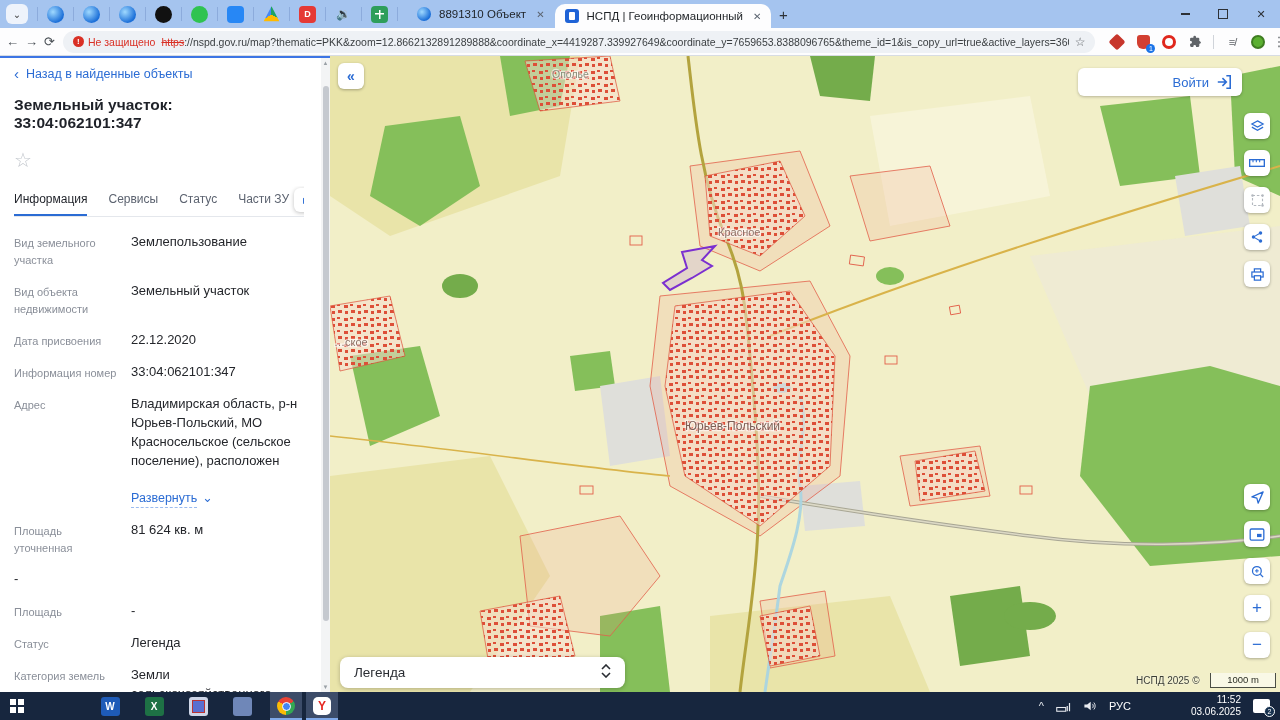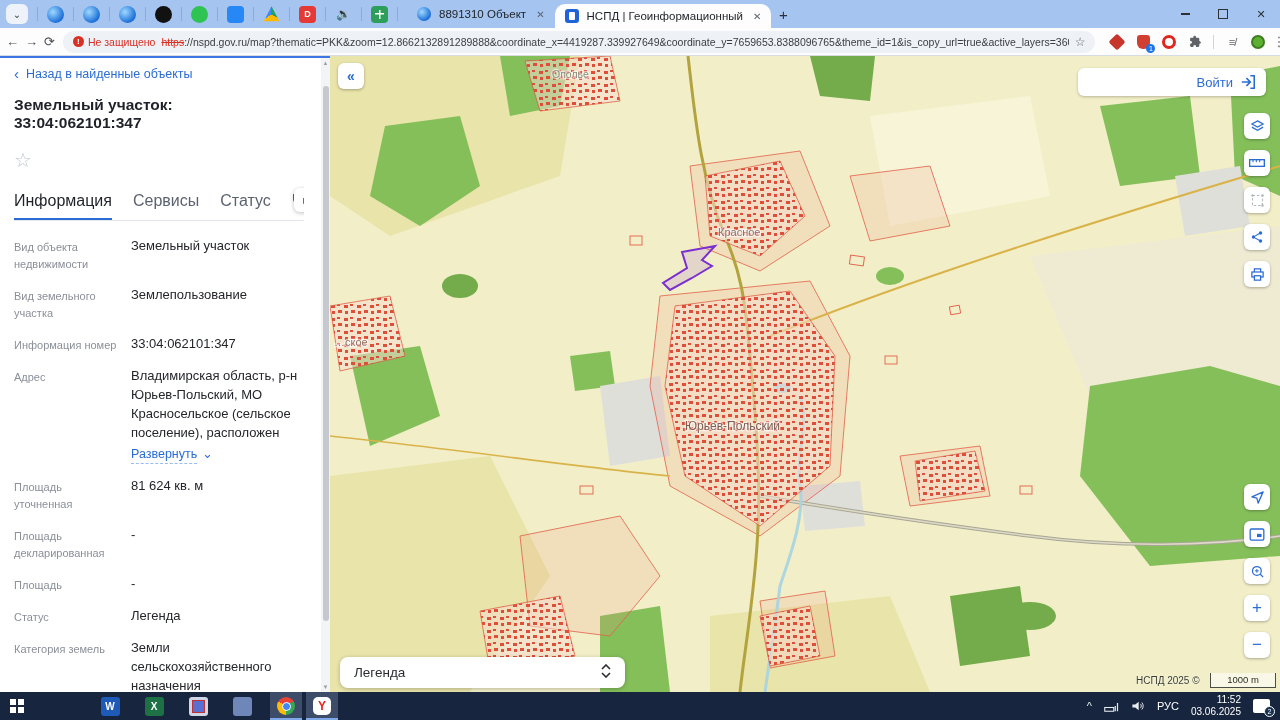--- a/index.html
+++ b/index.html
@@ -73,47 +73,47 @@
   
   .panel { position:absolute; left:0; top:56px; width:330px; height:636px; background:#fff;
     border-top:2px solid #3d75e4; }
   .panel-inner { padding:8px 26px 0 14px; }
   .back-link { display:flex; align-items:center; gap:7px; color:#2b6cd4; font-size:12.5px; }
   .back-link .chev { font-size:15px; line-height:1; }
   .panel-title { margin-top:15px; font-size:15.5px; font-weight:700; color:#1f2229; }
   .fav-star { margin-top:16px; font-size:20px; color:#c3c7cd; width:24px; }
   .ptabs { margin-top:14px; display:flex; gap:21px; border-bottom:1px solid #e4e7ec;
     position:relative; white-space:nowrap; overflow:hidden; }
-  .ptab { font-size:16px; color:#5c6370; padding:6px 0 8px; flex:none; }
+  .ptab { font-size:12px; color:#5c6370; padding:6px 0 8px; flex:none; }
   .ptab.active { color:#1f2229; border-bottom:2.5px solid #2b6cd4; }
   .ptabs-more { position:absolute; right:-14px; top:2px; width:24px; height:24px; background:#fff;
     border-radius:6px; box-shadow:0 1px 4px rgba(0,0,0,.25); color:#2b6cd4; font-size:8px;
     display:flex; align-items:center; justify-content:center; }
   .fields { margin-top:16px; }
   .frow { display:flex; gap:12px; margin-bottom:13px; }
   .flabel { flex:0 0 105px; font-size:11px; color:#8a8f99; line-height:1.55; padding-top:2px; }
   .fvalue { flex:1; font-size:13px; color:#24262b; line-height:1.45; }
-  .expand-link { display:inline-flex; align-items:center; gap:5px; margin-top:2px;
+  .expand-link { display:inline-flex; align-items:center; gap:5px; margin-top:18px;
     color:#2b6cd4; font-size:12.5px; }
   .expand-link .lbl { border-bottom:1px dashed #9cbcf0; }
   
   .pscroll { position:absolute; right:0; top:0; bottom:0; width:9px; background:#f3f4f5; }
   .pscroll .arr { position:absolute; left:0; width:9px; height:10px; color:#9aa0a6; font-size:6px;
     text-align:center; line-height:10px; }
   .pscroll .thumb { position:absolute; left:1.5px; width:6px; top:28px; height:535px;
     background:#c5c9cf; border-radius:3px; }
 
   
   .map { position:absolute; left:330px; top:56px; width:950px; height:636px; background:#f2efc8; }
   .map svg.base { position:absolute; left:0; top:0; }
   .map-btn { position:absolute; width:26px; height:26px; background:#fff; border-radius:6px;
     box-shadow:0 1px 3px rgba(0,0,0,.3); display:flex; align-items:center; justify-content:center;
     color:#2b6cd4; }
   .collapse-btn { left:8px; top:7px; font-size:14px; font-weight:bold; }
-  .login-bar { position:absolute; left:748px; top:12px; width:188px; height:28px; background:#fff;
+  .login-bar { position:absolute; left:748px; top:12px; width:164px; height:28px; background:#fff;
     border-radius:6px; box-shadow:0 1px 3px rgba(0,0,0,.25); display:flex; align-items:center;
     justify-content:flex-end; padding-right:10px; gap:7px; color:#2b6cd4; font-size:13px; }
   .ctrl { left:914px; }
   .zoom-btn { font-size:17px; font-weight:500; }
   .legend-bar { position:absolute; left:10px; top:601px; width:285px; height:31px; background:#fff;
     border-radius:8px; box-shadow:0 1px 4px rgba(0,0,0,.25); display:flex; align-items:center;
     padding:0 14px; }
   .legend-bar .lg-label { font-size:13.5px; color:#2a2d33; }
   .legend-bar .lg-chev { margin-left:auto; color:#2a2d33; }
   .attribution { position:absolute; left:806px; top:619px; font-size:10px; color:#3a3d34;
@@ -138,21 +138,21 @@
   .app-tile.open { background:#3c4c69; box-shadow:inset 0 -2px 0 #7fa8e8; }
   .chrome-ico { width:18px; height:18px; border-radius:50%;
     background:conic-gradient(from -60deg, #ea4335 0 33%, #34a853 0 66%, #fbbc05 0 100%); position:relative; }
   .chrome-ico::after { content:""; position:absolute; left:4.5px; top:4.5px; width:9px; height:9px;
     border-radius:50%; background:#4285f4; border:1.5px solid #fff; box-sizing:border-box; }
   .ya-ico { width:18px; height:18px; border-radius:5px; background:#fff; color:#e52620;
     font-weight:bold; font-size:12px; display:flex; align-items:center; justify-content:center; }
   .tray { margin-left:auto; display:flex; align-items:center; gap:12px; padding-right:10px; }
   .tray .t-ico { font-size:11px; color:#e8ebf0; }
   .tray .lang { font-size:11px; }
-  .clockbox { text-align:right; font-size:10px; line-height:1.25; }
+  .clockbox { text-align:right; font-size:10px; line-height:1.25;margin-left:48px; }
   .notif { position:relative; width:17px; height:14px; background:#fff; border-radius:2px; }
   .notif .badge { position:absolute; right:-5px; bottom:-4px; width:11px; height:11px; border-radius:50%;
     background:#16314f; border:1px solid #fff; color:#fff; font-size:7px; text-align:center; line-height:10px; }
 </style>
 </head>
 <body>
 
 <div class="screen">
 
   <div class="tabstrip">
@@ -248,26 +248,30 @@
         <div class="ptab active">Информация</div>
         <div class="ptab">Сервисы</div>
         <div class="ptab">Статус</div>
         <div class="ptab">Части ЗУ</div>
 
         <div class="ptabs-more">▶</div>
       </div>
 
       <div class="fields">
         <div class="frow">
+          <div class="flabel">Вид земельного участка</div>
+          <div class="fvalue">Землепользование</div>
+        </div>
+        <div class="frow">
           <div class="flabel">Вид объекта недвижимости</div>
           <div class="fvalue">Земельный участок</div>
         </div>
         <div class="frow">
-          <div class="flabel">Вид земельного участка</div>
-          <div class="fvalue">Землепользование</div>
+          <div class="flabel">Дата присвоения</div>
+          <div class="fvalue">22.12.2020</div>
         </div>
         <div class="frow">
           <div class="flabel">Информация номер</div>
           <div class="fvalue">33:04:062101:347</div>
         </div>
         <div class="frow">
           <div class="flabel">Адрес</div>
           <div class="fvalue">
             <span>Владимирская область, р-н Юрьев-Польский, МО Красносельское (сельское поселение), расположен</span>
             <br>
@@ -275,21 +279,20 @@
               <span class="lbl">Развернуть</span>
               <span>⌄</span>
             </a>
           </div>
         </div>
         <div class="frow">
           <div class="flabel">Площадь уточненная</div>
           <div class="fvalue">81 624 кв. м</div>
         </div>
         <div class="frow">
-          <div class="flabel">Площадь декларированная</div>
           <div class="fvalue">-</div>
         </div>
         <div class="frow">
           <div class="flabel">Площадь</div>
           <div class="fvalue">-</div>
         </div>
         <div class="frow">
           <div class="flabel">Статус</div>
           <div class="fvalue">Легенда</div>
         </div>

